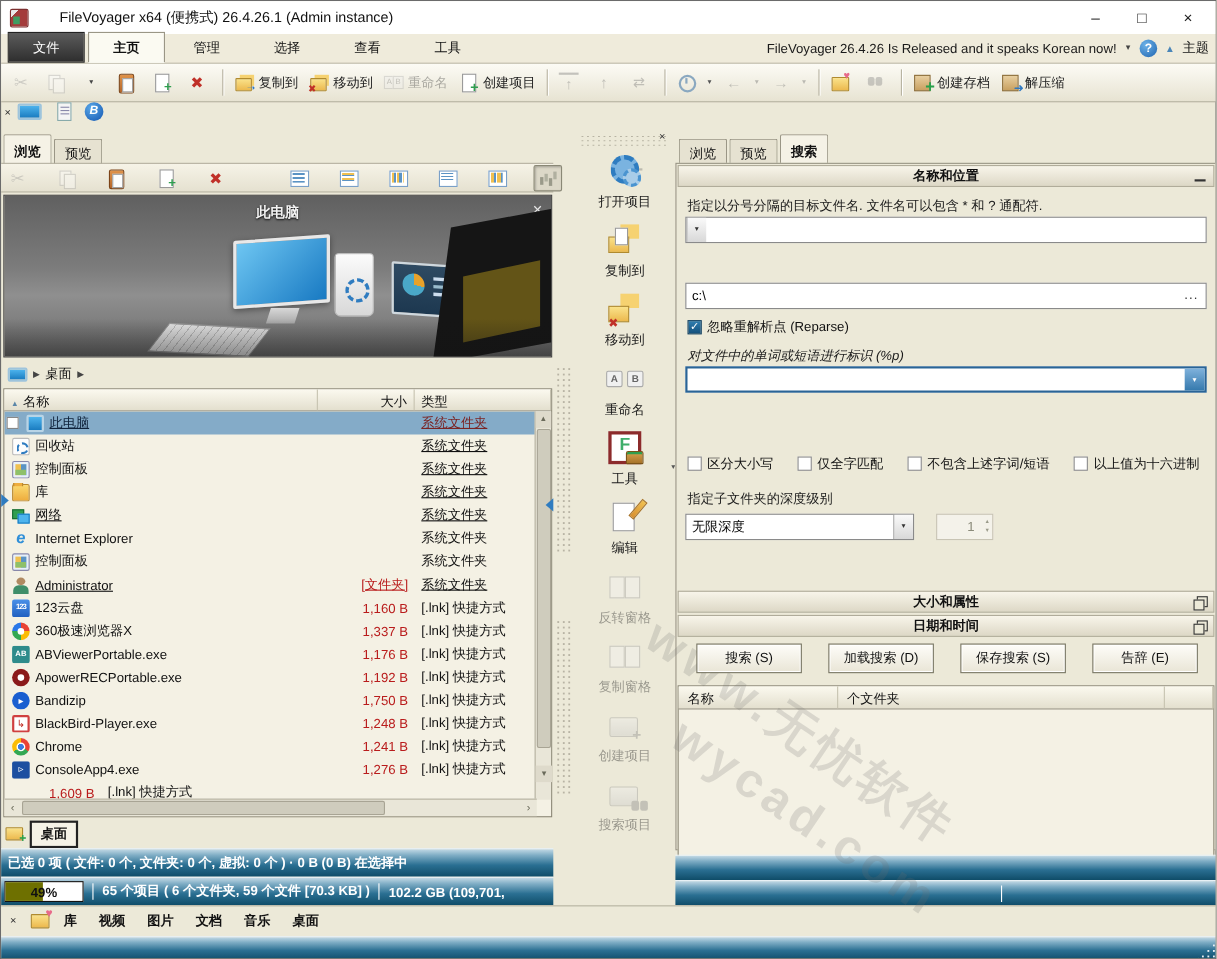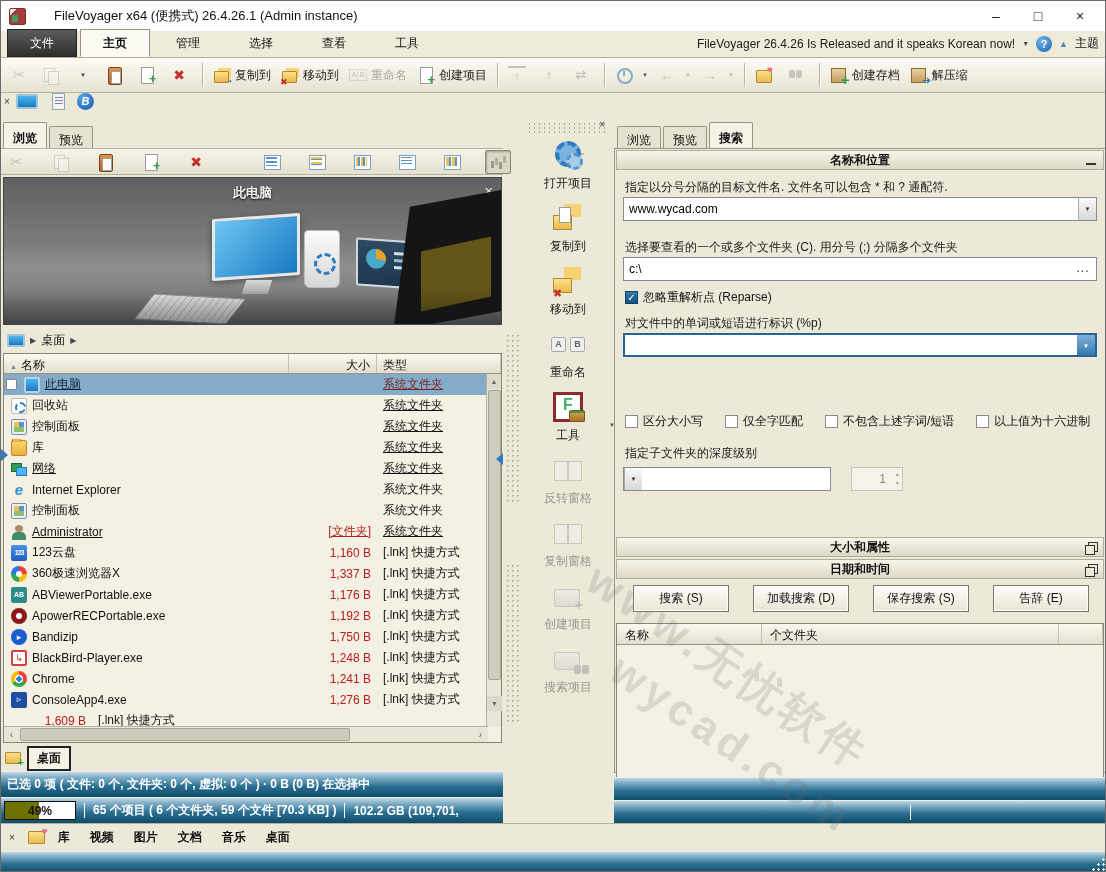--- a/index.html
+++ b/index.html
@@ -765,20 +765,24 @@
           <span class="micon mi-rename"></span>
           <span class="milabel">重命名</span>
         </div>
 
 
         <div class="mitem caret">
           <span class="micon mi-tools"></span>
           <span class="milabel">工具</span>
         </div>
 
+        <div class="mitem">
+          <span class="micon mi-edit"></span>
+          <span class="milabel">编辑</span>
+        </div>
 
         <div class="mitem dis">
           <span class="micon mi-invert"></span>
           <span class="milabel">反转窗格</span>
         </div>
 
         <div class="mitem dis">
           <span class="micon mi-copypane"></span>
           <span class="milabel">复制窗格</span>
         </div>
@@ -801,36 +805,34 @@
     <span class="ptab">浏览</span><span class="ptab">预览</span><span class="ptab active">搜索</span></div>
 
     <div id="searchpanel">
       <div class="grouphdr" style="top:1px;">
         <span>名称和位置</span>
         <span class="ghdr-btn gh-min"></span>
       </div>
 
       <div class="flabel" style="top:30px;">指定以分号分隔的目标文件名. 文件名可以包含 * 和 ? 通配符.</div>
       <div class="combo" style="top:48px;">
-        <input value="www.wycad.com" style="">
         <span class="combo-btn">▼</span>
       </div>
 
-      <div class="flabel" style="top:90px;">选择要查看的一个或多个文件夹 (C). 用分号 (;) 分隔多个文件夹</div>
       <div class="combo" style="top:108px;">
         <input value="c:\" style="">
         <span class="browse">...</span>
       </div>
 
       <div class="chk" style="position:absolute;left:10px;top:140px;">
         <span class="chkbox on"></span>
         <span>忽略重解析点 (Reparse)</span>
       </div>
 
-      <div class="flabel" style="top:166px;">对文件中的单词或短语进行标识 (%p)</div>
+      <div class="flabel" style="top:166px;font-style:italic;">对文件中的单词或短语进行标识 (%p)</div>
       <div class="combo focus" style="top:184px;">
         <input value="" style="">
         <span class="combo-btn">▼</span>
       </div>
 
       <div id="chkrow">
 
           <span class="chk">
             <span class="chkbox"></span>
             <span>区分大小写</span>
@@ -847,20 +849,21 @@
           </span>
 
           <span class="chk">
             <span class="chkbox"></span>
             <span>以上值为十六进制</span>
           </span>
         </div>
 
       <div class="flabel" style="top:296px;">指定子文件夹的深度级别</div>
       <div class="combo" id="depthcombo" style="top:318px;">
+        <input value="无限深度" style="">
         <span class="combo-btn">▼</span>
       </div>
       <div id="spinner">
         <span id="spinval">1</span>
         <span class="spinbtns">▲<br>▼</span>
       </div>
 
       <div class="grouphdr" style="top:388px;">
         <span>大小和属性</span>
         <span class="ghdr-btn gh-restore"></span>

